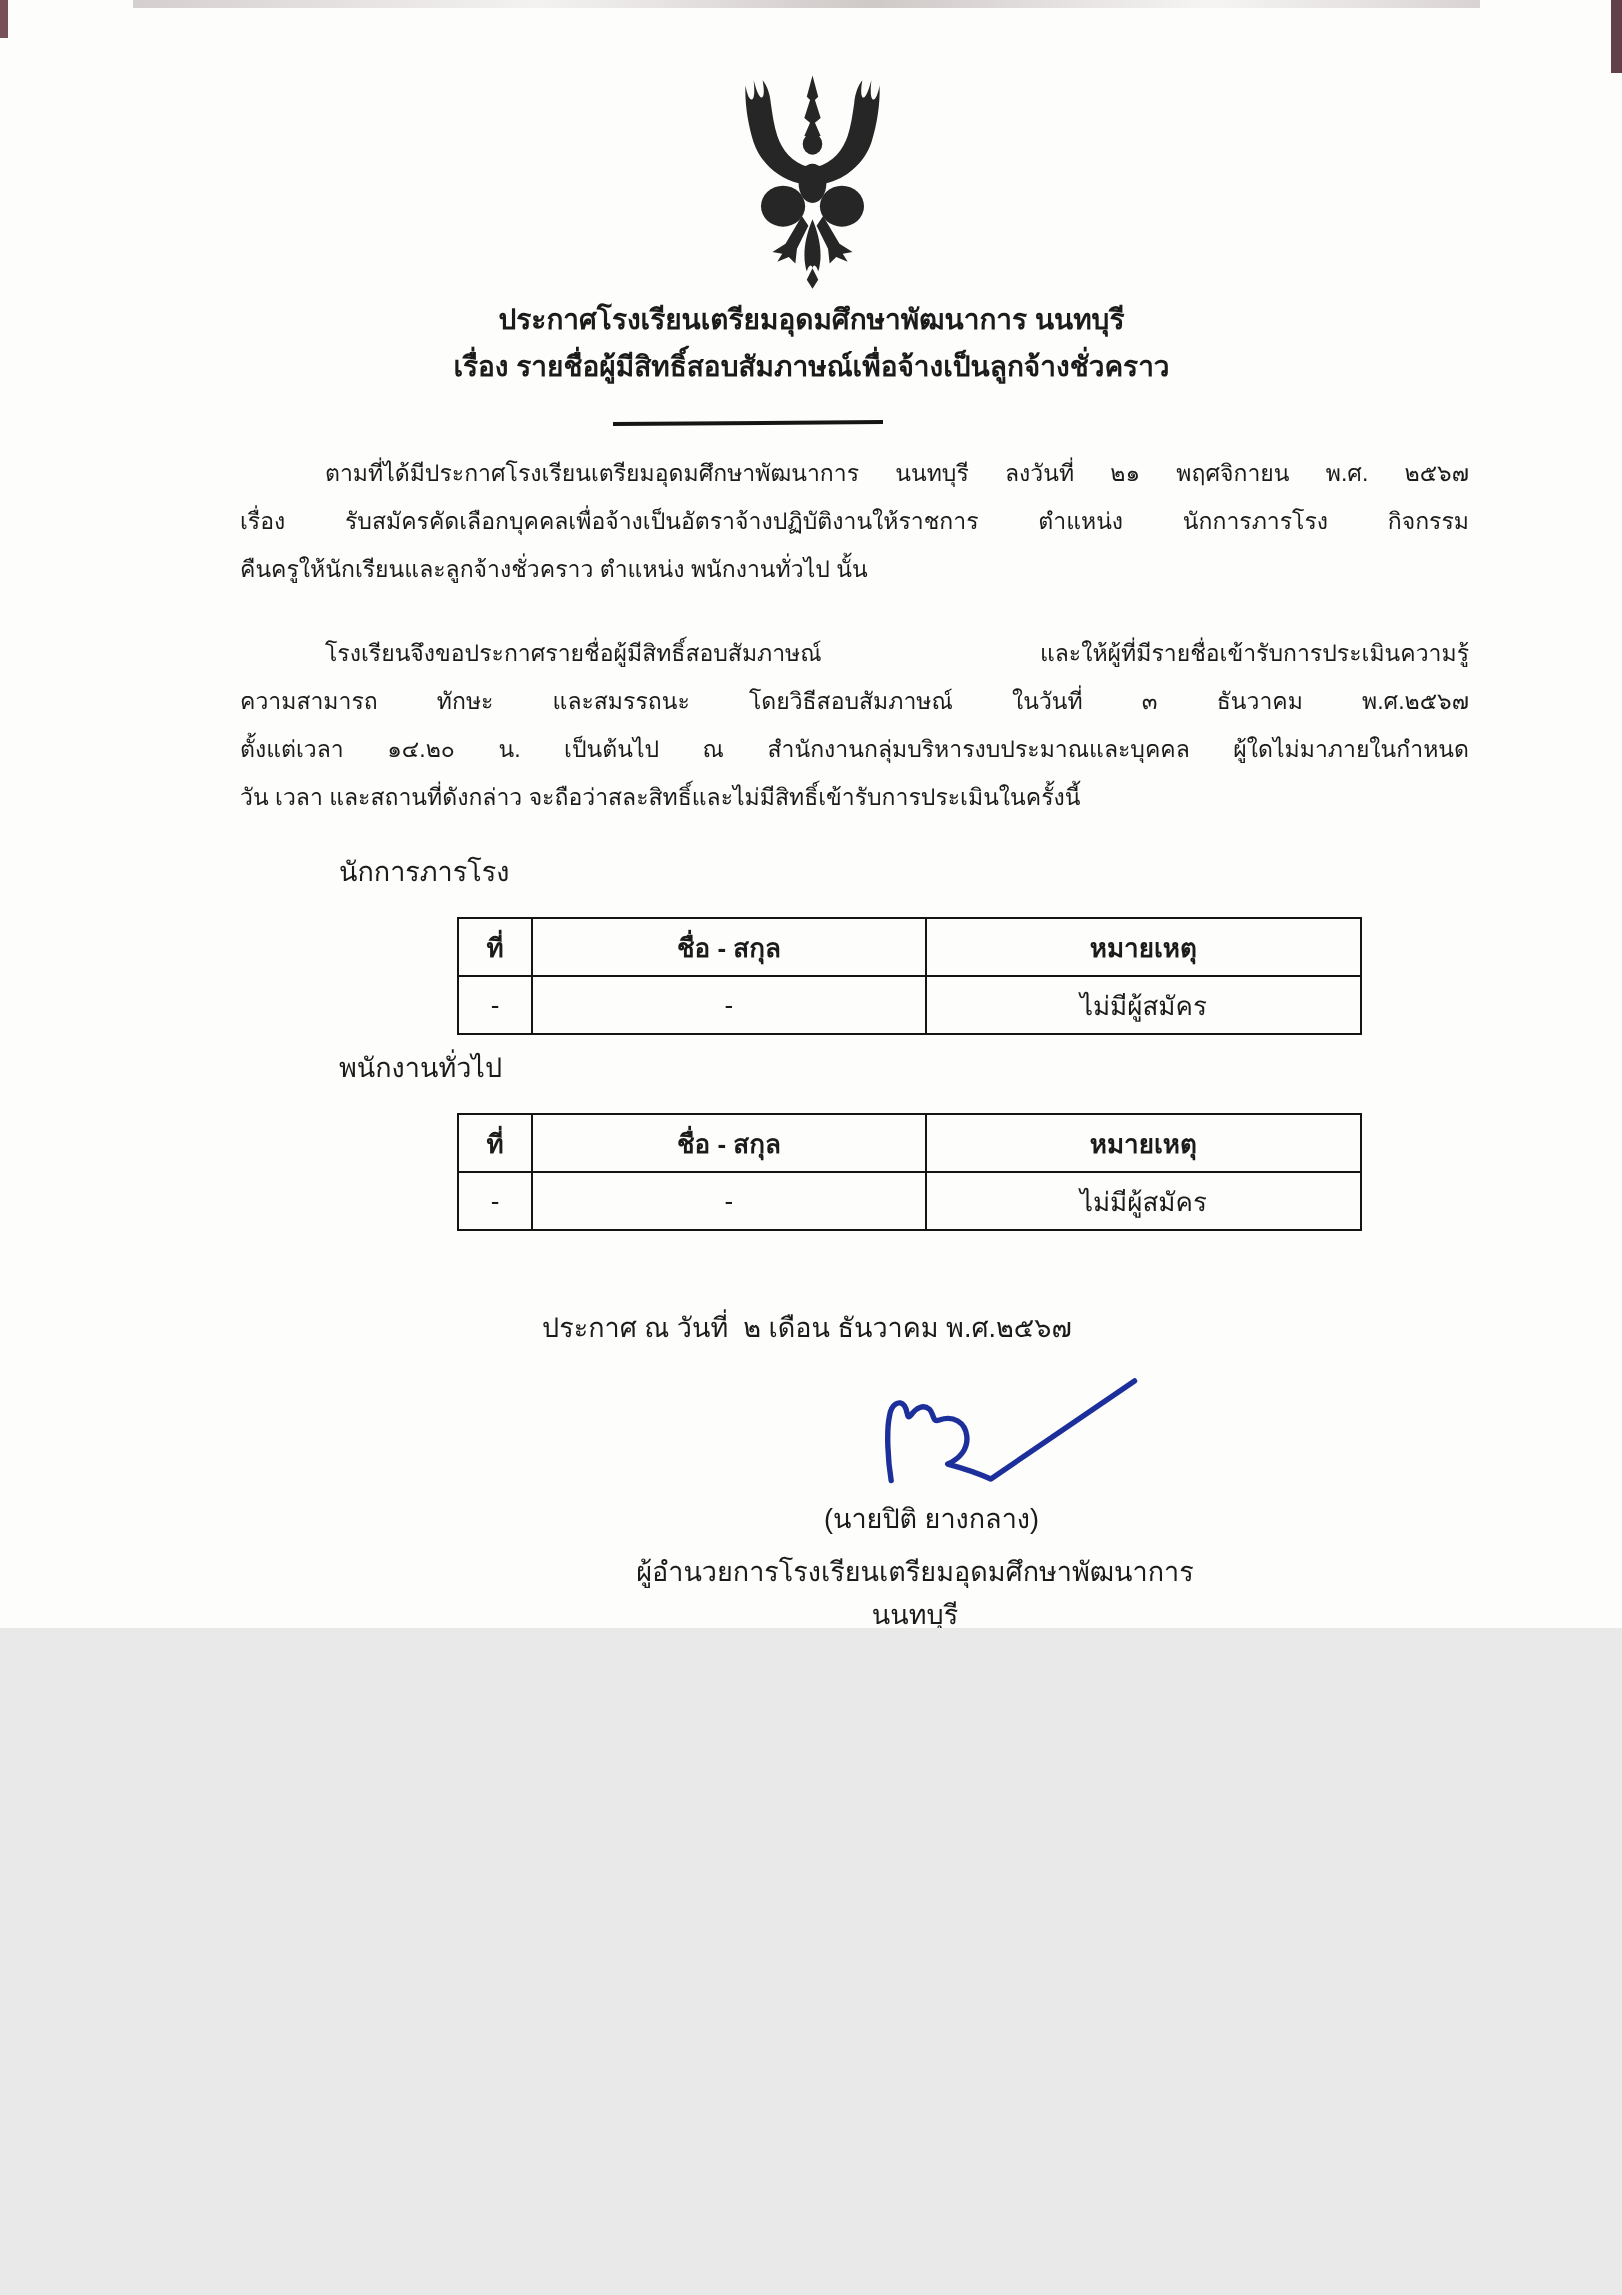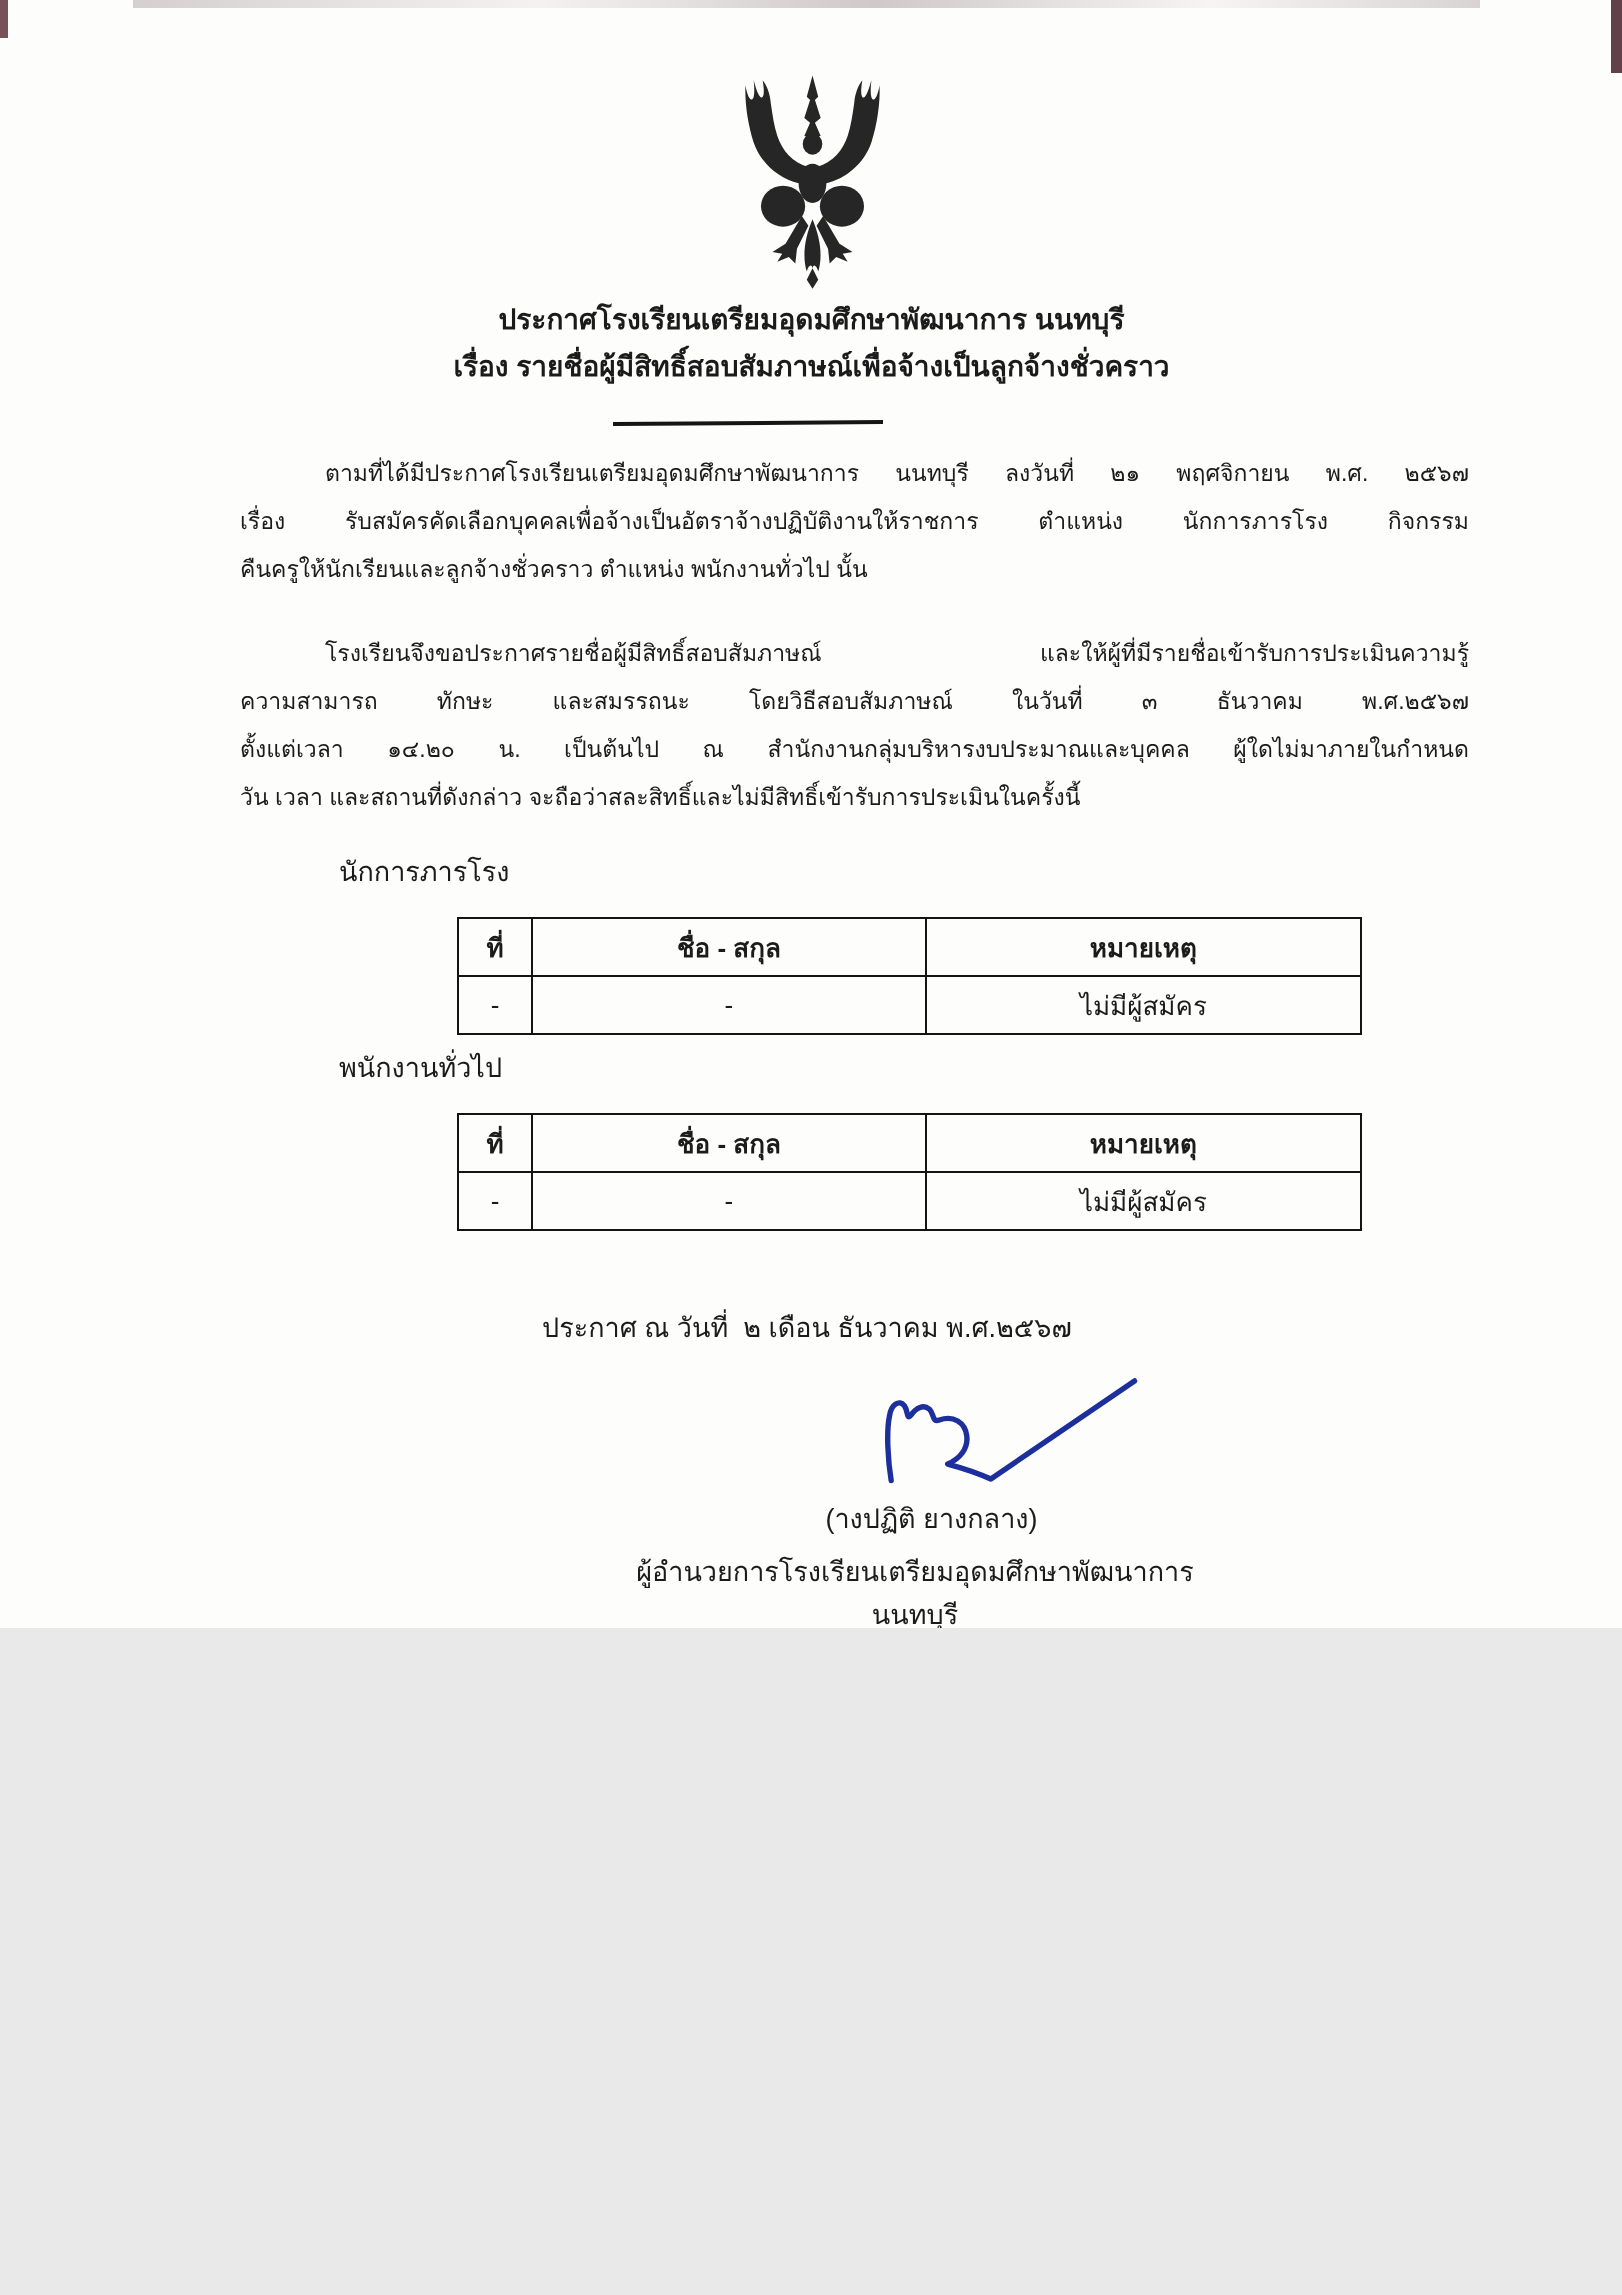--- a/index.html
+++ b/index.html
@@ -152,21 +152,21 @@
   </table>
 
   <div class="issued-line">ประกาศ ณ วันที่  ๒ เดือน ธันวาคม พ.ศ.๒๕๖๗</div>
 
   <div class="signature">
     <svg viewBox="0 0 360 150" xmlns="http://www.w3.org/2000/svg">
       <path d="M52,132 C48,108 46,72 50,54 C52,40 62,34 68,42 C73,49 70,60 76,53 C82,44 91,40 98,46 C104,52 101,62 110,59 C127,53 141,62 143,78 C145,94 134,106 120,112 Q150,120 172,130 L345,12" fill="none" stroke="#1c2f9b" stroke-width="6.5" stroke-linecap="round" stroke-linejoin="round"></path>
     </svg>
   </div>
 
-  <div class="signer-name">(างปฏิติ ยางกลาง)</div>
+  <div class="signer-name">(นายปิติ ยางกลาง)</div>
   <div class="signer-title">ผู้อำนวยการโรงเรียนเตรียมอุดมศึกษาพัฒนาการ นนทบุรี</div>
 
   <div class="cs-badge">
     <div class="cs-line1">Scanned with</div>
     <div class="cs-row">
       <div class="cs-icon">
         <span class="cs-icon-label">CS</span>
         <span class="cs-icon-strip"></span>
       </div>
       <div class="cs-name">CamScanner</div>

